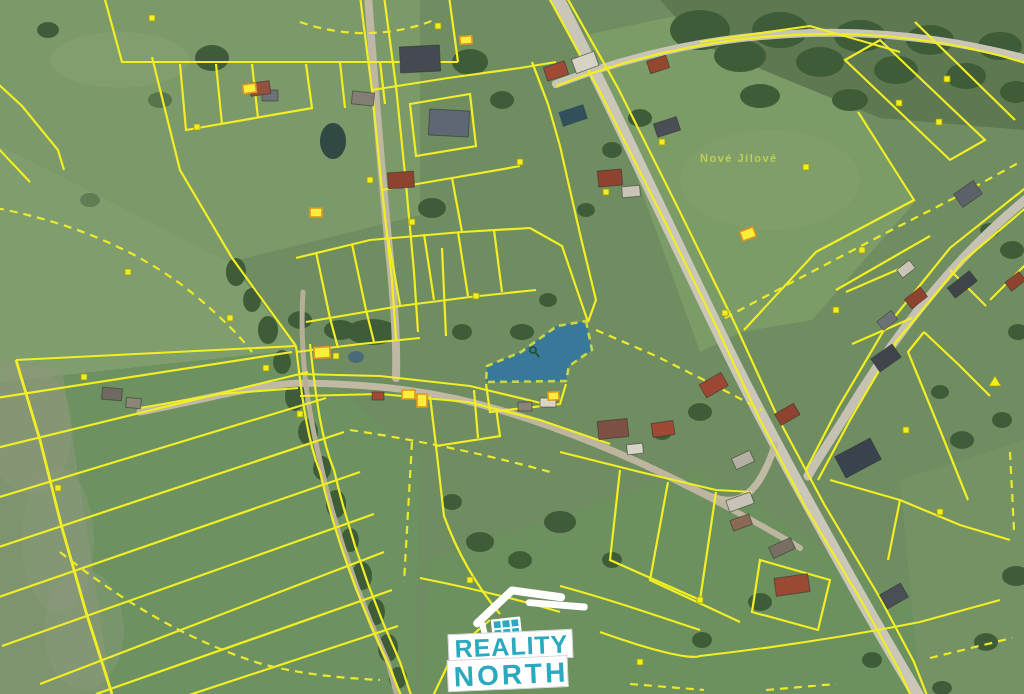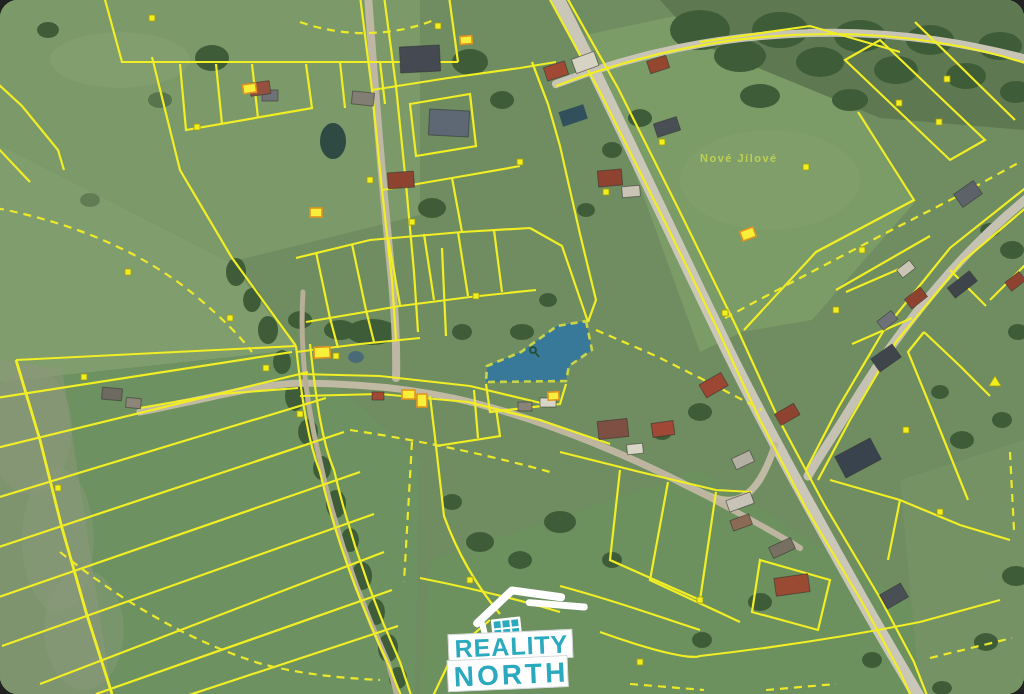--- a/index.html
+++ b/index.html
@@ -1,16 +1,16 @@
 <!DOCTYPE html>
 <html><head>
 <meta charset="utf-8">
 <style>
   html,body{margin:0;padding:0;background:#222;}
-  .stage{position:relative;width:1024px;height:694px;overflow:hidden;background:#6e8c5f;border-radius:18px;}
+  .stage{position:relative;width:1024px;height:694px;overflow:hidden;background:#6e8c5f;}
   svg{display:block;}
   text{font-family:"Liberation Sans", sans-serif;}
   .place-lbl{font-size:11px;letter-spacing:1.5px;opacity:.88;font-weight:bold;}
   .brand1{font-size:25px;font-weight:bold;letter-spacing:1px;}
   .brand2{font-size:28px;font-weight:bold;letter-spacing:3px;}
   .yl{stroke:#f1ee26;stroke-width:2.2;fill:none;}
   .yl2{stroke:#f1ee26;stroke-width:2.8;fill:none;}
   .yd{stroke:#ece92b;stroke-width:2.2;fill:none;stroke-dasharray:8 6;}
   .road{fill:none;stroke-linecap:round;}
 </style>

